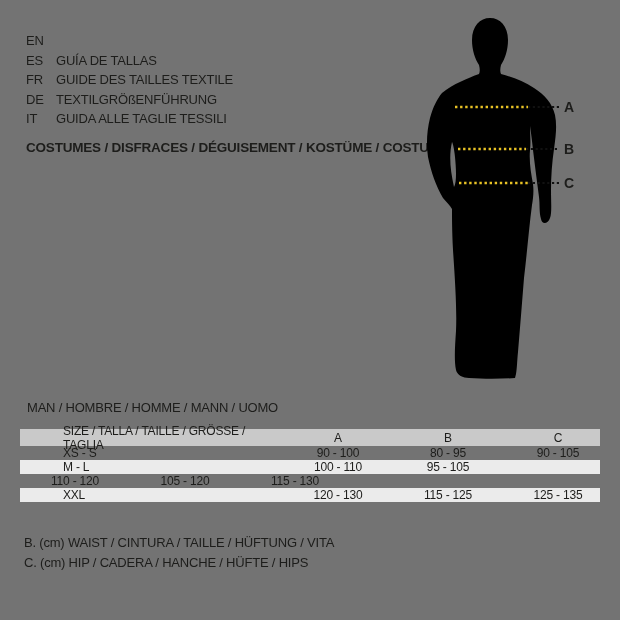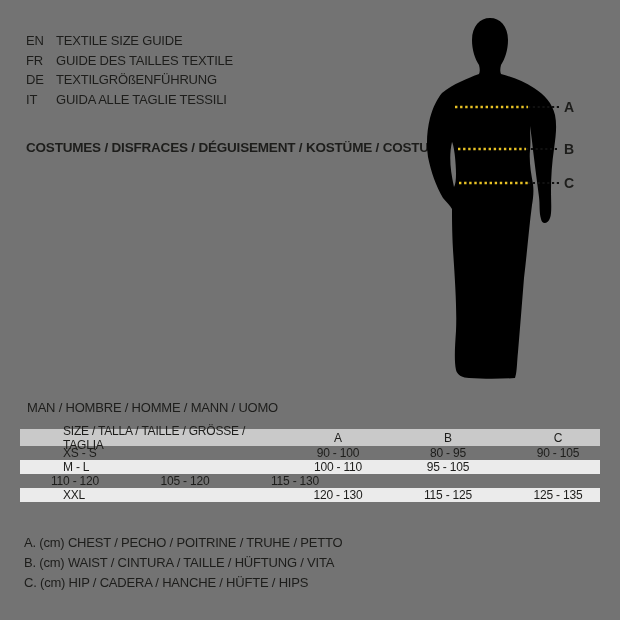--- a/index.html
+++ b/index.html
@@ -43,21 +43,24 @@
   .legend-line{height:20px;line-height:20px;white-space:nowrap;}
 </style>
 </head>
 <body>
 
 <div class="page">
 
   <div class="langs">
     <div class="lang-row">
       <span class="lang-code">EN</span>
-      <span class="lang-label">TEXTILE SIZE GUIDE</span>
+    </div>
+    <div class="lang-row">
+      <span class="lang-code">ES</span>
+      <span class="lang-label">GUÍA DE TALLAS</span>
     </div>
     <div class="lang-row">
       <span class="lang-code">FR</span>
       <span class="lang-label">GUIDE DES TAILLES TEXTILE</span>
     </div>
     <div class="lang-row">
       <span class="lang-code">DE</span>
       <span class="lang-label">TEXTILGRÖßENFÜHRUNG</span>
     </div>
     <div class="lang-row">
@@ -128,18 +131,17 @@
     </div>
     <div class="t-row alt">
       <span class="c-size">XXL</span>
       <span class="c-val">120 - 130</span>
       <span class="c-val">115 - 125</span>
       <span class="c-val">125 - 135</span>
     </div>
   </div>
 
   <div class="legend">
-    <div class="legend-line">A. (cm) CHEST / PECHO / POITRINE / TRUHE / PETTO</div>
     <div class="legend-line">B. (cm) WAIST / CINTURA / TAILLE / HÜFTUNG / VITA</div>
     <div class="legend-line">C. (cm) HIP / CADERA / HANCHE / HÜFTE / HIPS</div>
   </div>
 
 </div>
 
 </body></html>

